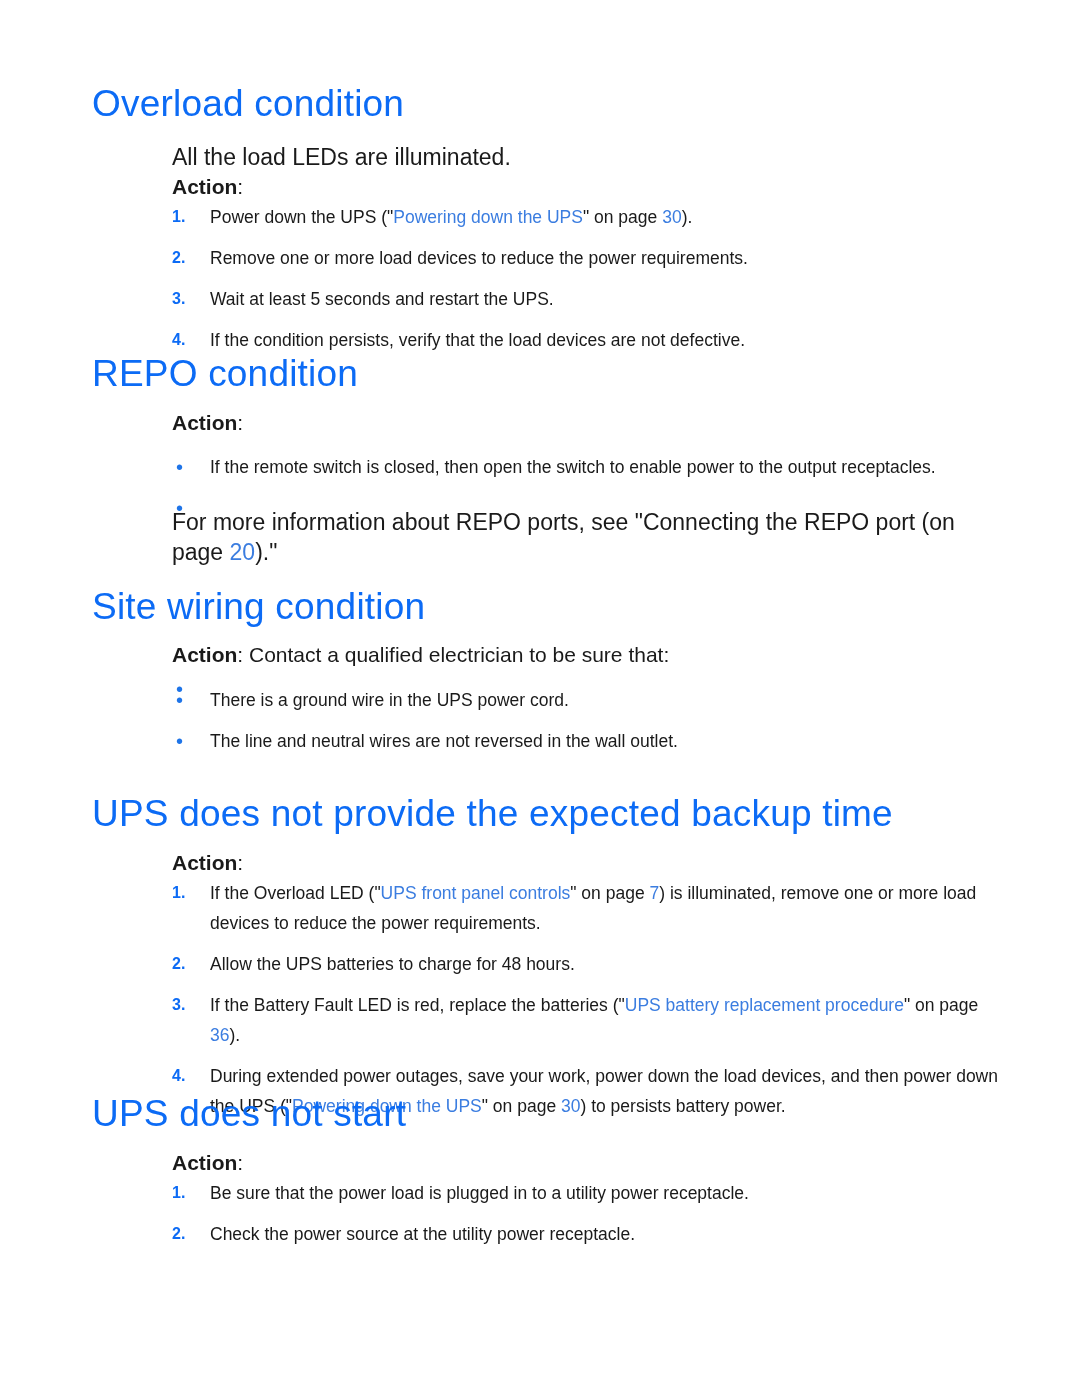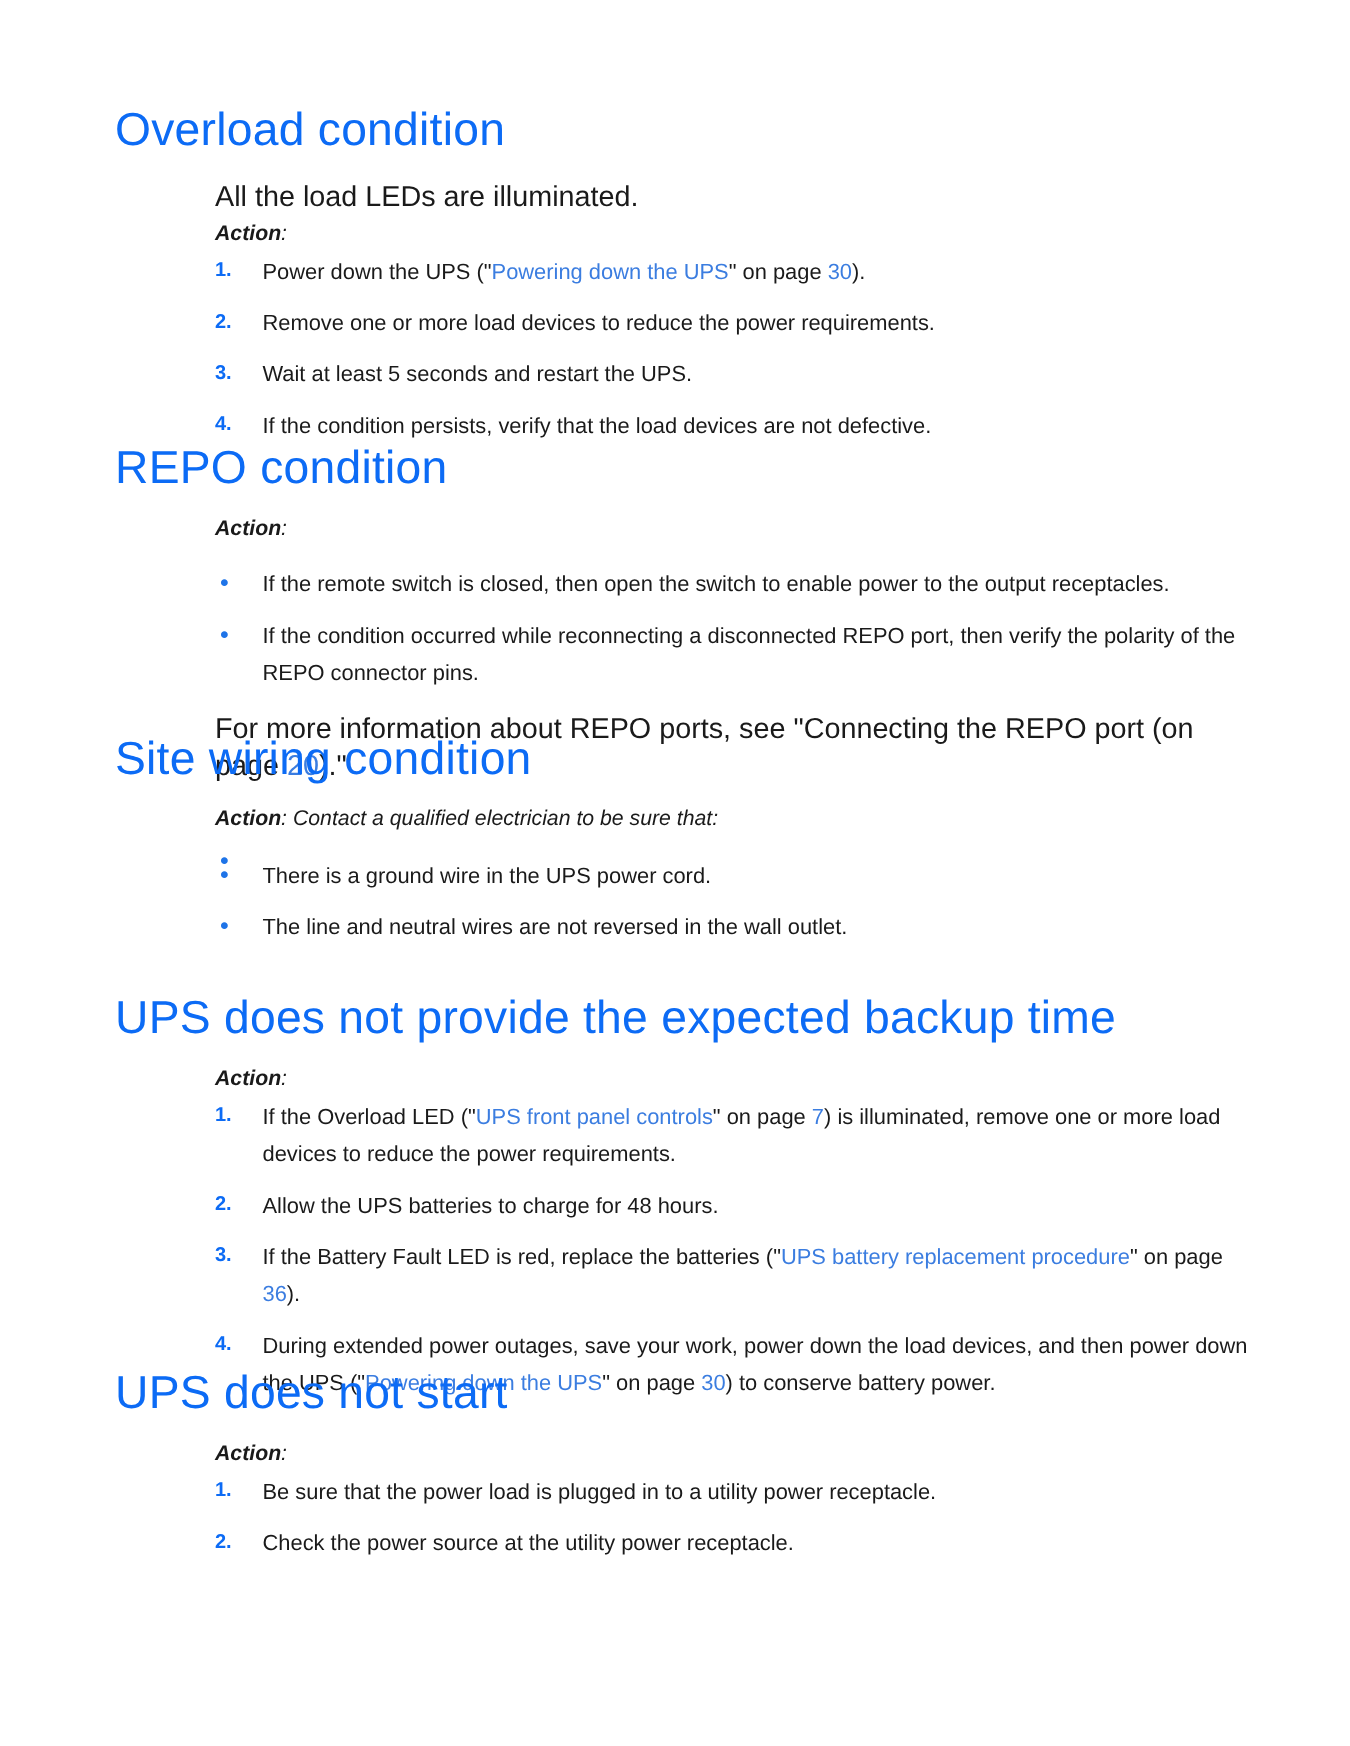--- a/index.html
+++ b/index.html
@@ -48,23 +48,22 @@
   }
   .plain-line {
     margin: 0;
     padding: 0;
     font-size: 23px;
     line-height: 30px;
   }
   .action-label {
     margin: 0;
     padding: 0;
-    font-size: 17px;
+    font-size: 21px;
     line-height: 30px;
-    font-style: italic;
   }
   .action-label b {
     font-weight: bold;
   }
 
   
   ol.num-list, ul.bul-list {
     list-style: none;
     margin: 0;
     padding: 0;
@@ -135,21 +134,21 @@
   </div>
 
   <h1 class="section-heading" style="top:352px;">REPO condition</h1>
 
   <div class="body-block" style="top:408px; width:830px;">
     <p class="action-label"><b>Action</b><span>:</span></p>
     <div style="height:14px"></div>
     <ul class="bul-list" id="blist-s1">
         <li><span class="bullet">•</span><span><span>If the remote switch is closed, then open the switch to enable power to the output receptacles.</span></span></li>
         <div class="li-spacer"></div>
-        <li><span class="bullet">•</span><span><span>If the condition occurred while reconnecting a disconnected REPO port, then verify the polarity of the REPO connector pins.</span></span></li>
+        <li><span class="bullet">•</span></li>
       </ul>
     <div style="height:14px"></div>
     <p class="plain-line" id="closing-s1"><span>For more information about REPO ports, see "Connecting the REPO port (on page </span><span class="xref">20</span><span>)."</span></p>
   </div>
 
   <h1 class="section-heading" style="top:585px;">Site wiring condition</h1>
 
   <div class="body-block" style="top:640px; width:820px;">
     <p class="action-label"><b>Action</b><span>: Contact a qualified electrician to be sure that:</span></p>
     <div style="height:4px"></div>
@@ -166,21 +165,21 @@
 
   <div class="body-block" style="top:848px; width:830px;">
     <p class="action-label"><b>Action</b><span>:</span></p>
     <ol class="num-list" id="list-s3">
         <li><span class="num">1.</span><span><span>If the Overload LED ("</span><span class="xref">UPS front panel controls</span><span>" on page </span><span class="xref">7</span><span>) is illuminated, remove one or more load devices to reduce the power requirements.</span></span></li>
         <div class="li-spacer"></div>
         <li><span class="num">2.</span><span><span>Allow the UPS batteries to charge for 48 hours.</span></span></li>
         <div class="li-spacer"></div>
         <li><span class="num">3.</span><span><span>If the Battery Fault LED is red, replace the batteries ("</span><span class="xref">UPS battery replacement procedure</span><span>" on page </span><span class="xref">36</span><span>).</span></span></li>
         <div class="li-spacer"></div>
-        <li><span class="num">4.</span><span><span>During extended power outages, save your work, power down the load devices, and then power down the UPS ("</span><span class="xref">Powering down the UPS</span><span>" on page </span><span class="xref">30</span><span>) to conserve battery power.</span></span></li>
+        <li><span class="num">4.</span><span><span>During extended power outages, save your work, power down the load devices, and then power down the UPS ("</span><span class="xref">Powering down the UPS</span><span>" on page </span><span class="xref">30</span><span>) to persists battery power.</span></span></li>
       </ol>
   </div>
 
   <h1 class="section-heading" style="top:1092px;">UPS does not start</h1>
 
   <div class="body-block" style="top:1148px; width:820px;">
     <p class="action-label"><b>Action</b><span>:</span></p>
     <ol class="num-list" id="list-s4">
         <li><span class="num">1.</span><span><span>Be sure that the power load is plugged in to a utility power receptacle.</span></span></li>
         <div class="li-spacer"></div>

